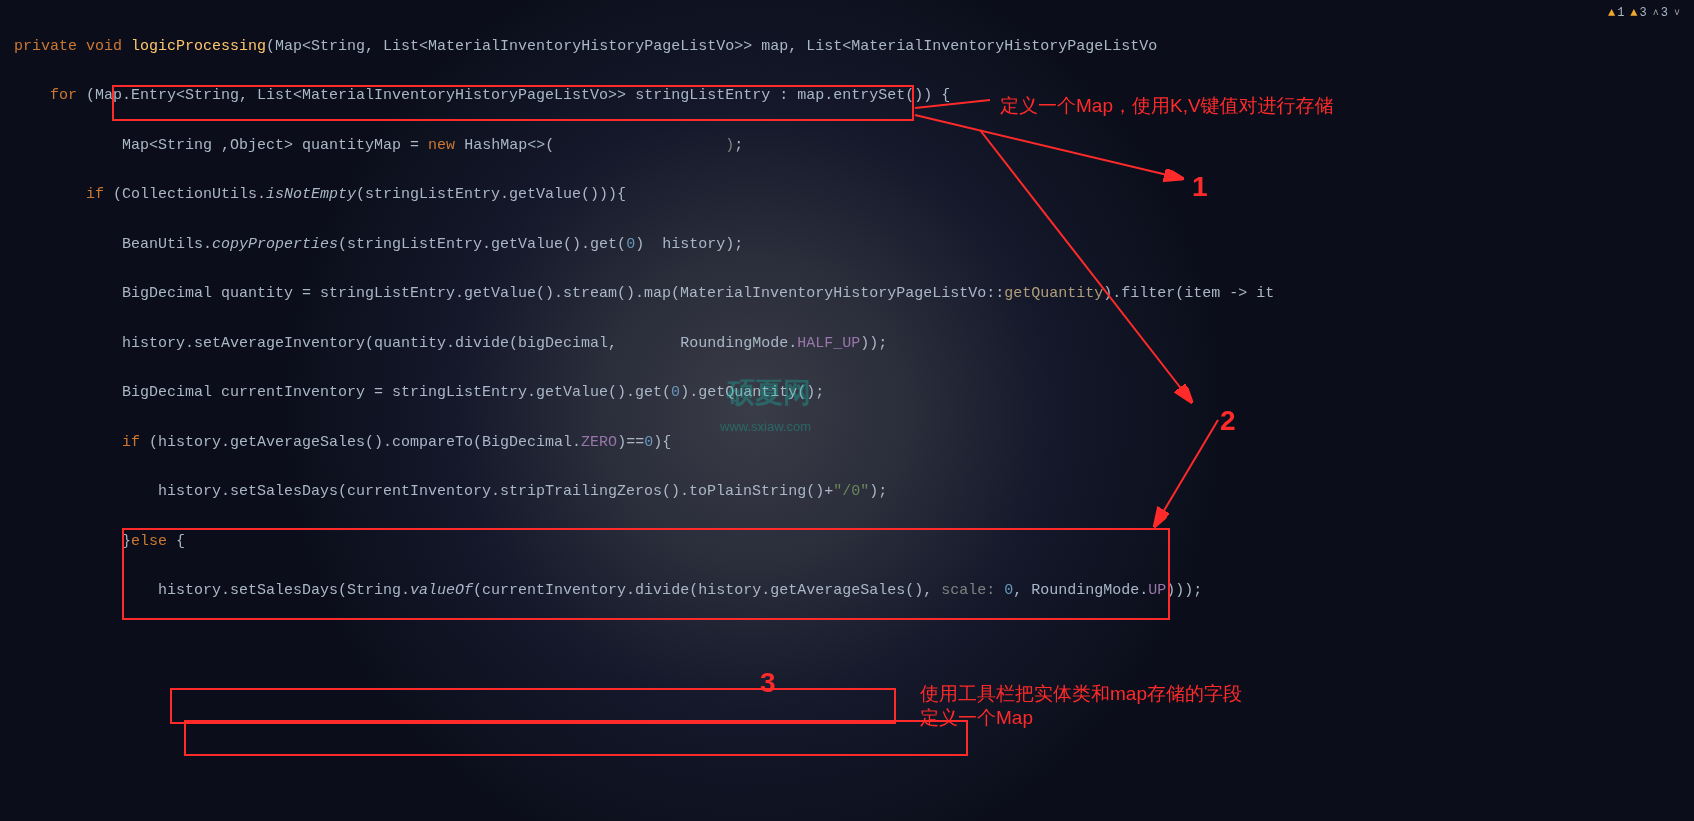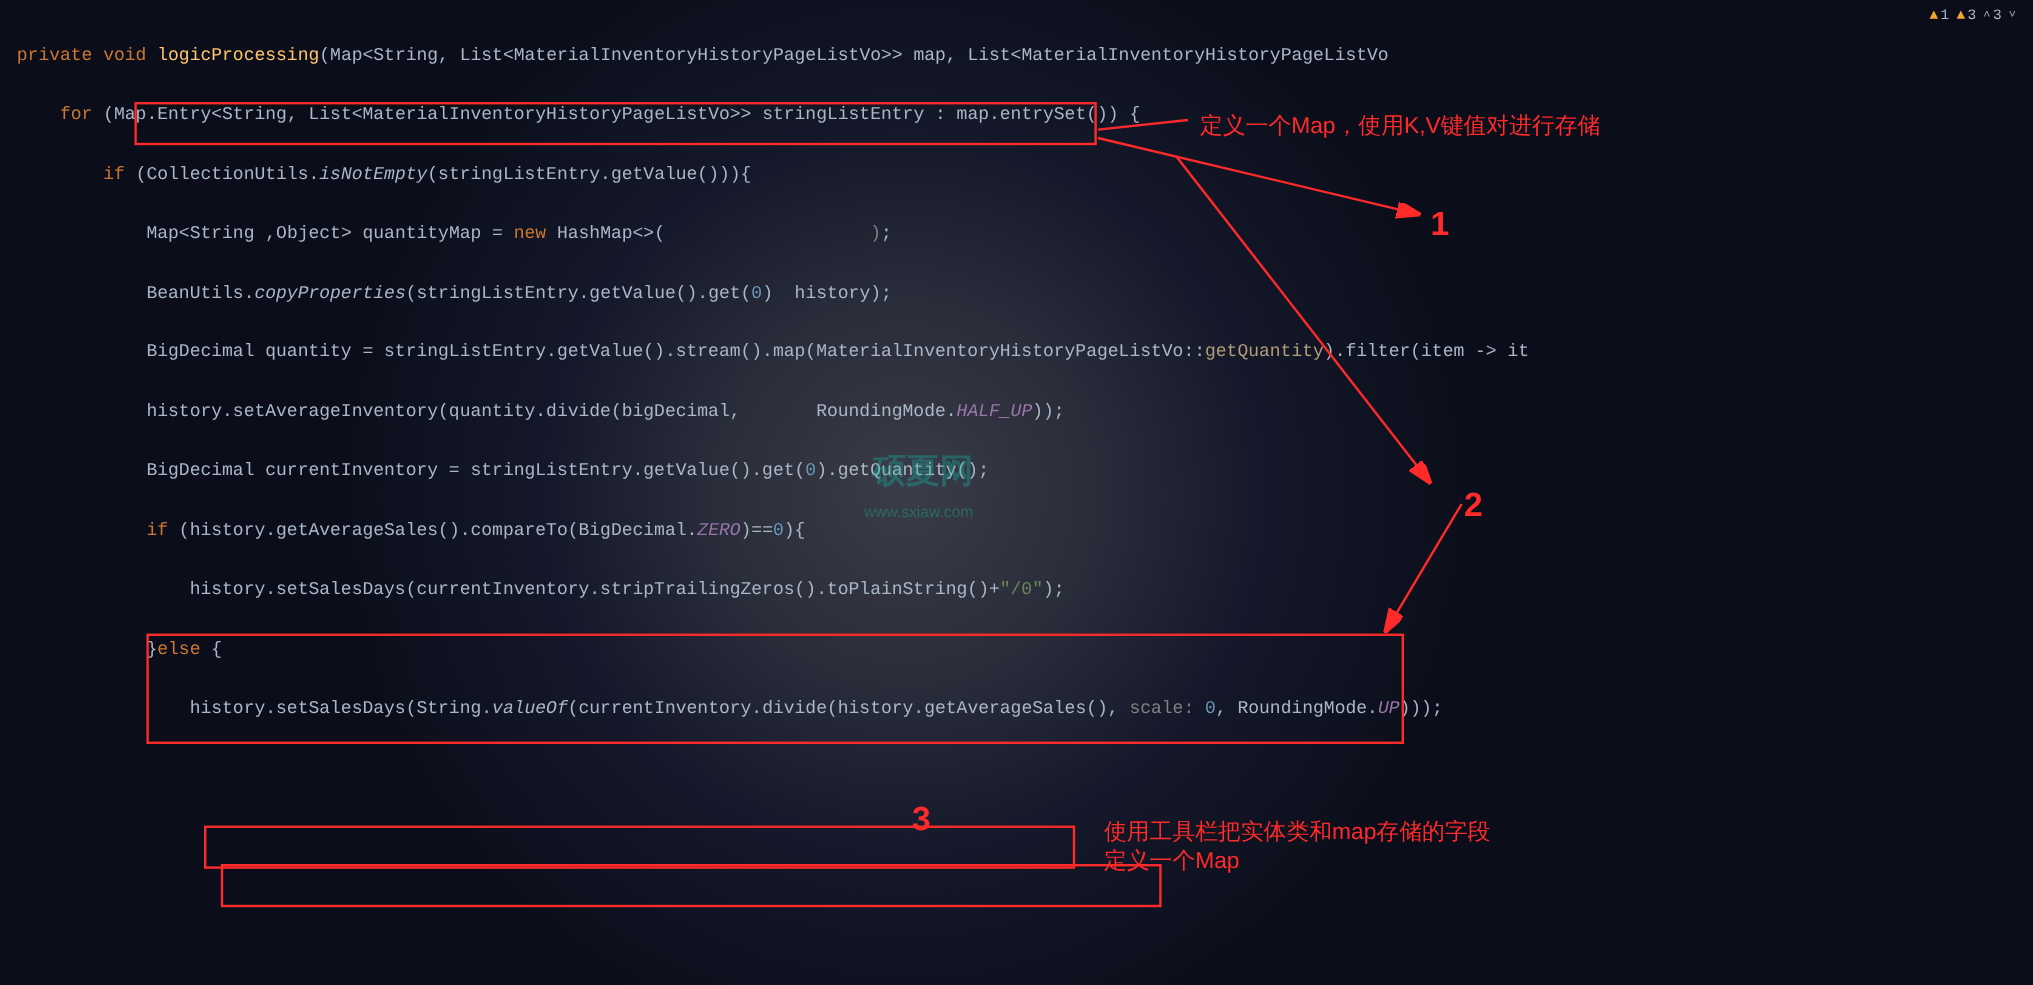--- a/index.html
+++ b/index.html
@@ -3,21 +3,21 @@
 <meta charset="utf-8">
 <style>
   html,body{margin:0;padding:0;background:#0b0e1a;color:#a9b7c6;font-family:Consolas,'Courier New',monospace;font-size:15px;line-height:1.65;overflow:hidden;width:1694px;height:821px;position:relative}
   .editor{position:relative;width:1507px;height:821px;padding:10px 14px;box-sizing:border-box;white-space:pre;background:radial-gradient(circle at 50% 50%,#3a3d47 0%,#2a2d3a 18%,#15182a 35%,#0b0e1a 55%)}
   .kw{color:#cc7832}
   .type{color:#a9b7c6}
   .str{color:#6a8759}
   .num{color:#6897bb}
   .method{color:#ffc66d}
   .fn{color:#b09d79}
-  .const{color:#9876aa;font-style:italic}
+  .const{color:#9876aa;}
   .ital{font-style:italic;color:#a9b7c6}
   .dim{color:#808080}
   .box{position:absolute;border:2px solid #ff2a2a;background:transparent}
   .anno{position:absolute;color:#ff2a2a;font-family:Arial,'Microsoft YaHei',sans-serif;font-size:19px;font-weight:normal}
   .big-num{font-size:28px;font-weight:bold}
   .arrow{position:absolute;stroke:#ff2a2a;fill:none;stroke-width:2}
   .watermark{position:absolute;color:#14b8a6;font-family:Arial,sans-serif;text-align:right;opacity:.35}
   .watermark .cn{font-size:28px;font-weight:bold}
   .watermark .url{font-size:13px}
   .warn-badges{position:absolute;top:4px;right:14px;display:flex;gap:6px;font-size:12px;align-items:center}
@@ -25,22 +25,22 @@
   .tri{color:#f0a732;font-size:12px}
   .up{color:#a9a9a9;font-size:10px}
   .line{display:block}
 </style>
 </head>
 <body>
 
 <div class="editor">
 <span class="line"><span class="kw">private </span><span class="kw">void </span><span class="method">logicProcessing</span><span>(Map&lt;</span><span class="type">String</span><span>, List&lt;MaterialInventoryHistoryPageListVo&gt;&gt; map, List&lt;MaterialInventoryHistoryPageListVo </span></span>
 <span class="line"><span class="kw">    for </span><span>(Map.Entry&lt;</span><span class="type">String</span><span>, List&lt;MaterialInventoryHistoryPageListVo&gt;&gt; stringListEntry : map.entrySet()) {</span></span>
+<span class="line"><span>            Map&lt;</span><span class="type">String</span><span> ,</span><span class="type">Object</span><span>&gt; quantityMap = </span><span class="kw">new </span><span>HashMap&lt;&gt;(</span><span class="dim">                   )</span><span>;</span></span>
 <span class="line"><span class="kw">        if </span><span>(CollectionUtils.</span><span class="ital">isNotEmpty</span><span>(stringListEntry.getValue())){</span></span>
-<span class="line"><span>            Map&lt;</span><span class="type">String</span><span> ,</span><span class="type">Object</span><span>&gt; quantityMap = </span><span class="kw">new </span><span>HashMap&lt;&gt;(</span><span class="dim">                   )</span><span>;</span></span>
 <span class="line"><span>            BeanUtils.</span><span class="ital">copyProperties</span><span>(stringListEntry.getValue().get(</span><span class="num">0</span><span>)  history);</span></span>
 <span class="line"><span>            BigDecimal quantity = stringListEntry.getValue().stream().map(MaterialInventoryHistoryPageListVo::</span><span class="fn">getQuantity</span><span>).filter(item -&gt; it</span></span>
 <span class="line"><span>            history.setAverageInventory(quantity.divide(bigDecimal, </span><span class="dim">     </span><span> RoundingMode.</span><span class="const">HALF_UP</span><span>));</span></span>
 <span class="line"><span>            BigDecimal currentInventory = stringListEntry.getValue().get(</span><span class="num">0</span><span>).getQuantity();</span></span>
 <span class="line"><span class="kw">            if </span><span>(history.getAverageSales().compareTo(BigDecimal.</span><span class="const">ZERO</span><span>)==</span><span class="num">0</span><span>){</span></span>
 <span class="line"><span>                history.setSalesDays(currentInventory.stripTrailingZeros().toPlainString()+</span><span class="str">"/0"</span><span>);</span></span>
 <span class="line"><span>            }</span><span class="kw">else </span><span>{</span></span>
 <span class="line"><span>                history.setSalesDays(String.</span><span class="ital">valueOf</span><span>(currentInventory.divide(history.getAverageSales(), </span><span class="dim">scale: </span><span class="num">0</span><span>, RoundingMode.</span><span class="const">UP</span><span>)));</span></span>
 
 

